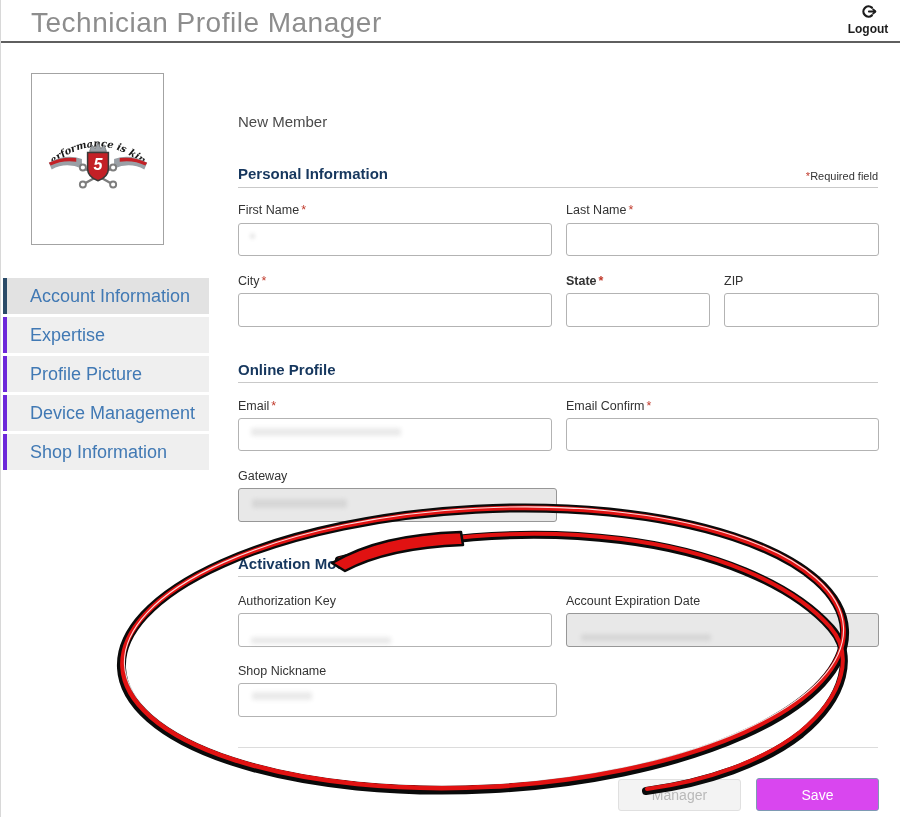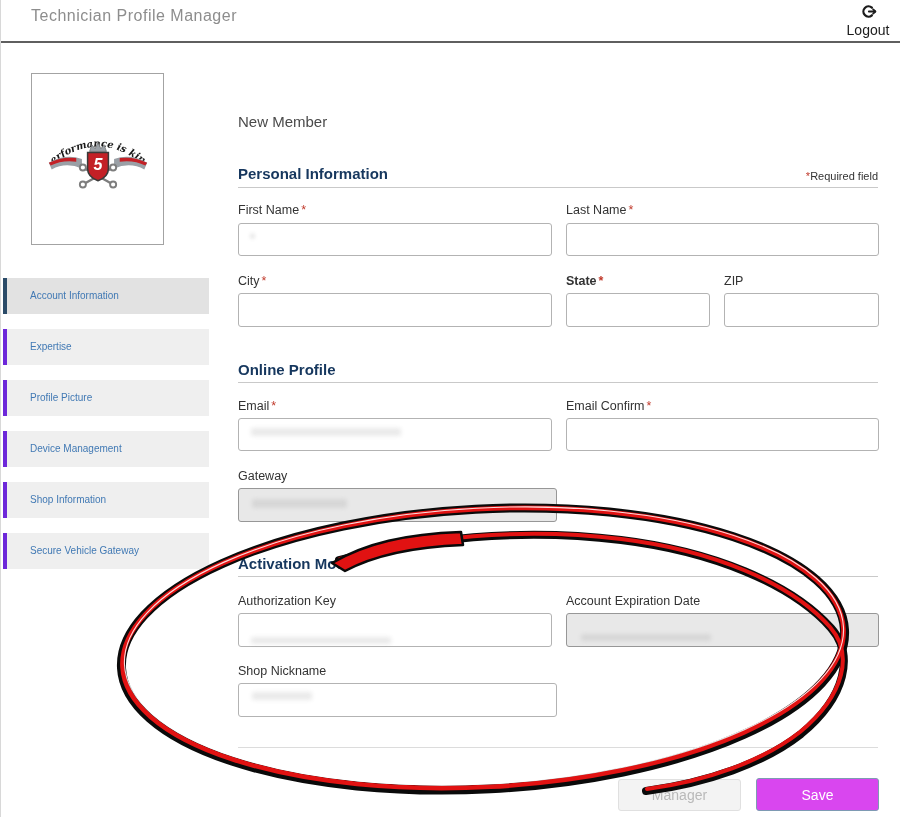--- a/index.html
+++ b/index.html
@@ -2,29 +2,29 @@
 <html><head>
 <meta charset="utf-8">
 <style>
   html,body{margin:0;padding:0;background:#fff;}
   .page{
     position:relative;width:900px;height:817px;background:#fff;overflow:hidden;
     font-family:"Liberation Sans",sans-serif;border-left:1px solid #d8d8d8;box-sizing:border-box;
   }
   
   .header{position:absolute;left:0;top:0;width:900px;height:43px;background:#fff;border-bottom:2px solid #5f5f5f;box-sizing:border-box;}
-  .app-title{position:absolute;left:30px;top:7px;font-size:16px;color:#8d8d8d;letter-spacing:.5px;}
+  .app-title{position:absolute;left:30px;top:7px;font-size:28px;color:#8d8d8d;letter-spacing:.5px;}
   .logout{position:absolute;right:10px;top:3px;width:46px;text-align:center;cursor:pointer;}
-  .logout-label{font-size:14px;font-weight:normal;color:#1c1c1c;display:block;margin-top:-2px;}
+  .logout-label{font-size:12px;font-weight:bold;color:#1c1c1c;display:block;margin-top:-2px;}
   
   .logo-box{position:absolute;left:30px;top:73px;width:133px;height:172px;border:1px solid #a3a3a3;box-sizing:border-box;display:flex;align-items:center;justify-content:center;}
   
   .nav{position:absolute;left:2px;top:278px;width:206px;}
-  .nav-item{height:36px;line-height:36px;margin-bottom:15px;background:#efefef;border-left:4px solid #6d28d9;
-    color:#4179b4;font-size:10px;padding-left:23px;cursor:pointer;box-sizing:border-box;}
+  .nav-item{height:36px;line-height:36px;margin-bottom:3px;background:#efefef;border-left:4px solid #6d28d9;
+    color:#4179b4;font-size:18px;padding-left:23px;cursor:pointer;box-sizing:border-box;}
   .nav-item.active{background:#e2e2e2;border-left-color:#2b4b68;}
   
   .txt{position:absolute;color:#333;}
   .member-status{left:237px;top:113px;font-size:15px;color:#4a4a4a;}
   .section-title{font-size:15px;font-weight:bold;color:#16375e;left:237px;}
   .required-note{right:22px;top:170px;font-size:11px;color:#333;}
   .divider{position:absolute;left:237px;right:22px;height:0;border-top:1px solid #c9c9c9;}
   .flabel{position:absolute;font-size:12.5px;color:#333;}
   .star{color:#c0392b;margin-left:2px;}
   .tb{position:absolute;height:33px;border:1px solid #b3b3b3;border-radius:3px;background:#fff;box-sizing:border-box;font-family:"Liberation Sans",sans-serif;font-size:13px;color:#333;padding:0 8px;}
@@ -87,21 +87,20 @@
       <text x="55" y="49" font-size="17" font-weight="bold" font-style="italic" fill="#fff" text-anchor="middle" font-family="Liberation Sans, sans-serif">5</text>
     </svg>
   </div>
 
   <div class="nav">
     <div class="nav-item active">Account Information</div>
     <div class="nav-item">Expertise</div>
     <div class="nav-item">Profile Picture</div>
     <div class="nav-item">Device Management</div>
     <div class="nav-item">Shop Information</div>
-    <div class="nav-item">Secure Vehicle Gateway</div>
   </div>
 
   <div class="txt member-status">New Member</div>
 
   <div class="txt section-title" style="top:165px;">Personal Information</div>
   <div class="txt required-note"><span class="star">*</span><span>Required field</span></div>
   <div class="divider" style="top:187px;"></div>
 
   <label class="flabel" style="left:237px;top:203px;"><span>First Name</span><span class="star">*</span></label>
   <label class="flabel" style="left:565px;top:203px;"><span>Last Name</span><span class="star">*</span></label>

